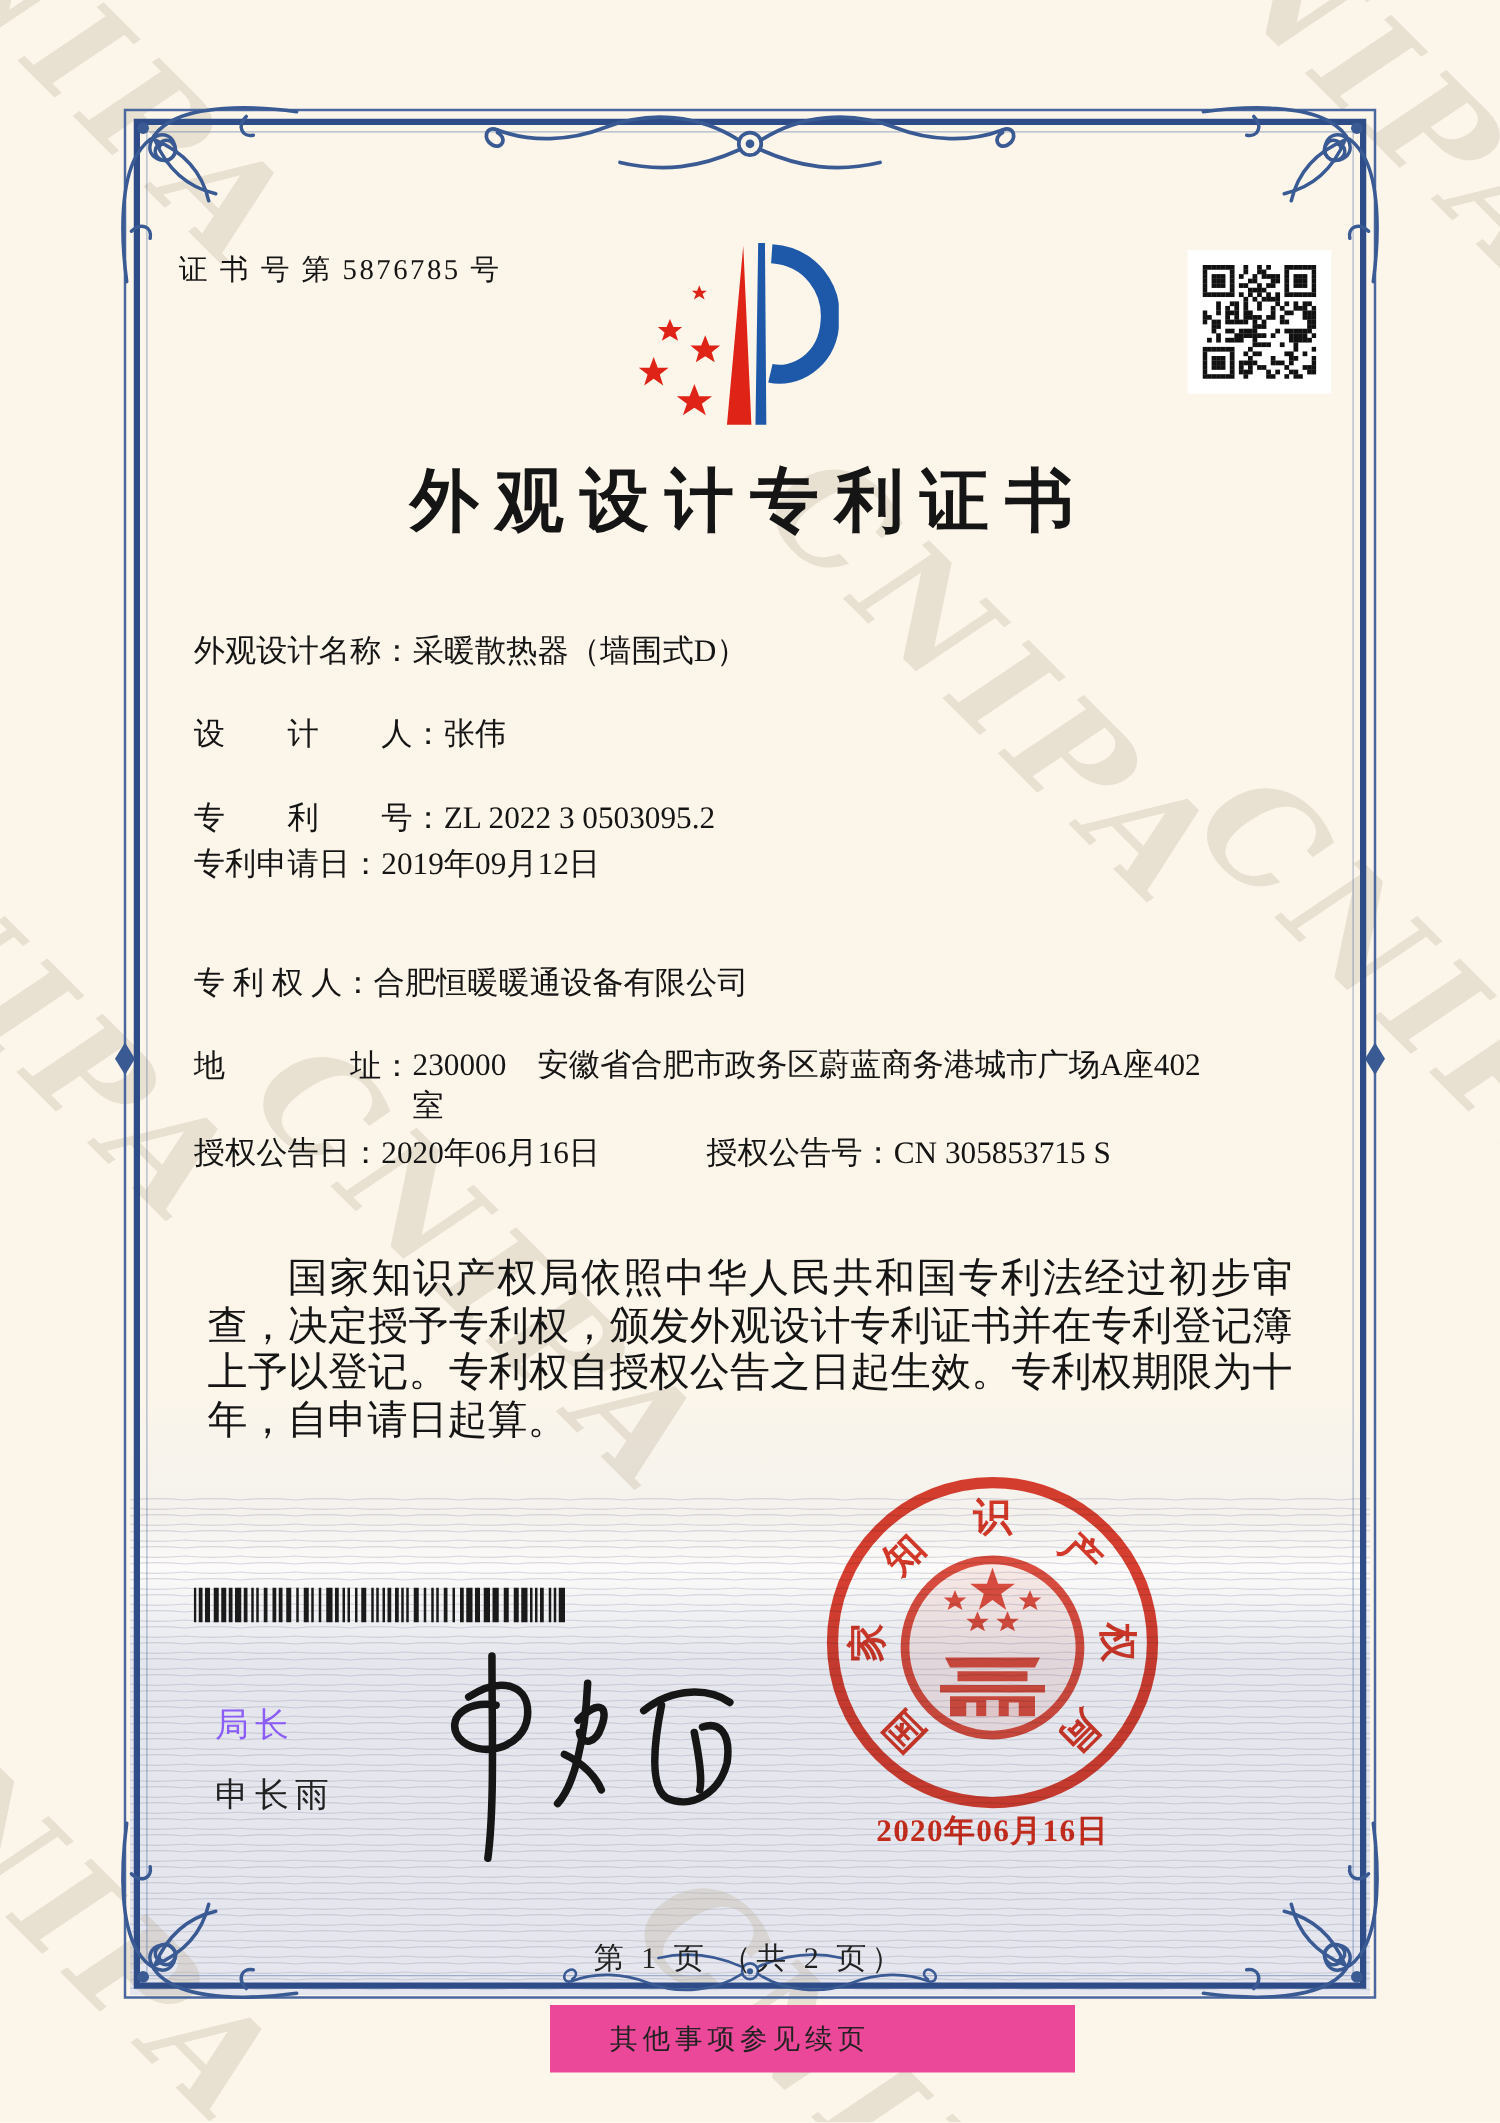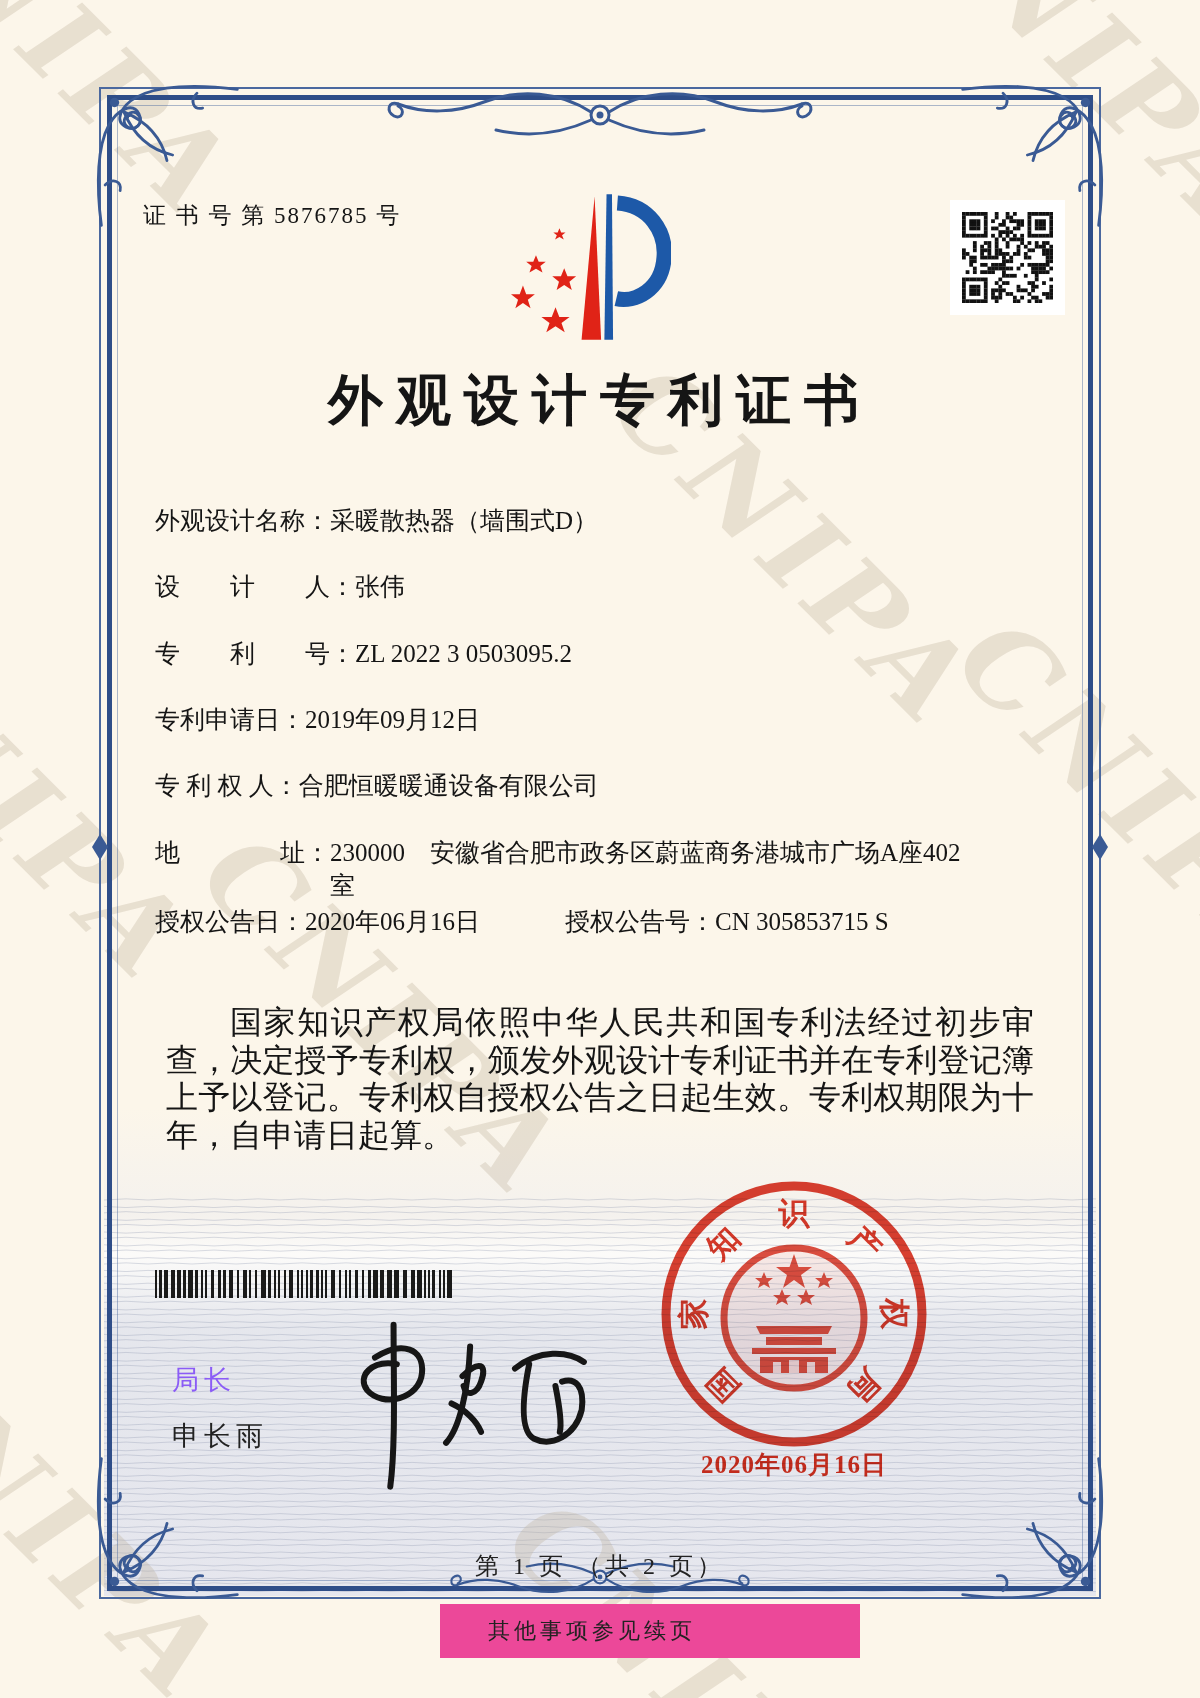--- a/index.html
+++ b/index.html
@@ -532,21 +532,21 @@
   <div class="fields">
     <div class="field" style="top:504px">
       <span class="lab">外观设计名称：</span><span>采暖散热器（墙围式D）</span>
     </div>
     <div class="field" style="top:570px">
       <span class="lab">设　　计　　人：</span><span>张伟</span>
     </div>
     <div class="field" style="top:637px">
       <span class="lab">专　　利　　号：</span><span>ZL 2022 3 0503095.2</span>
     </div>
-    <div class="field" style="top:703px">
+    <div class="field" style="top:674px">
       <span class="lab">专利申请日：</span><span>2019年09月12日</span>
     </div>
     <div class="field" style="top:769px">
       <span class="lab">专 利 权 人：</span><span>合肥恒暖暖通设备有限公司</span>
     </div>
     <div class="field" style="top:836px">
       <span class="lab">地　　　　址：</span><span class="addr-val"><span>230000　安徽省合肥市政务区蔚蓝商务港城市广场A座402</span><br><span>室</span></span>
     </div>
     <div class="field" style="top:905px">
       <span class="lab">授权公告日：</span><span>2020年06月16日</span>

